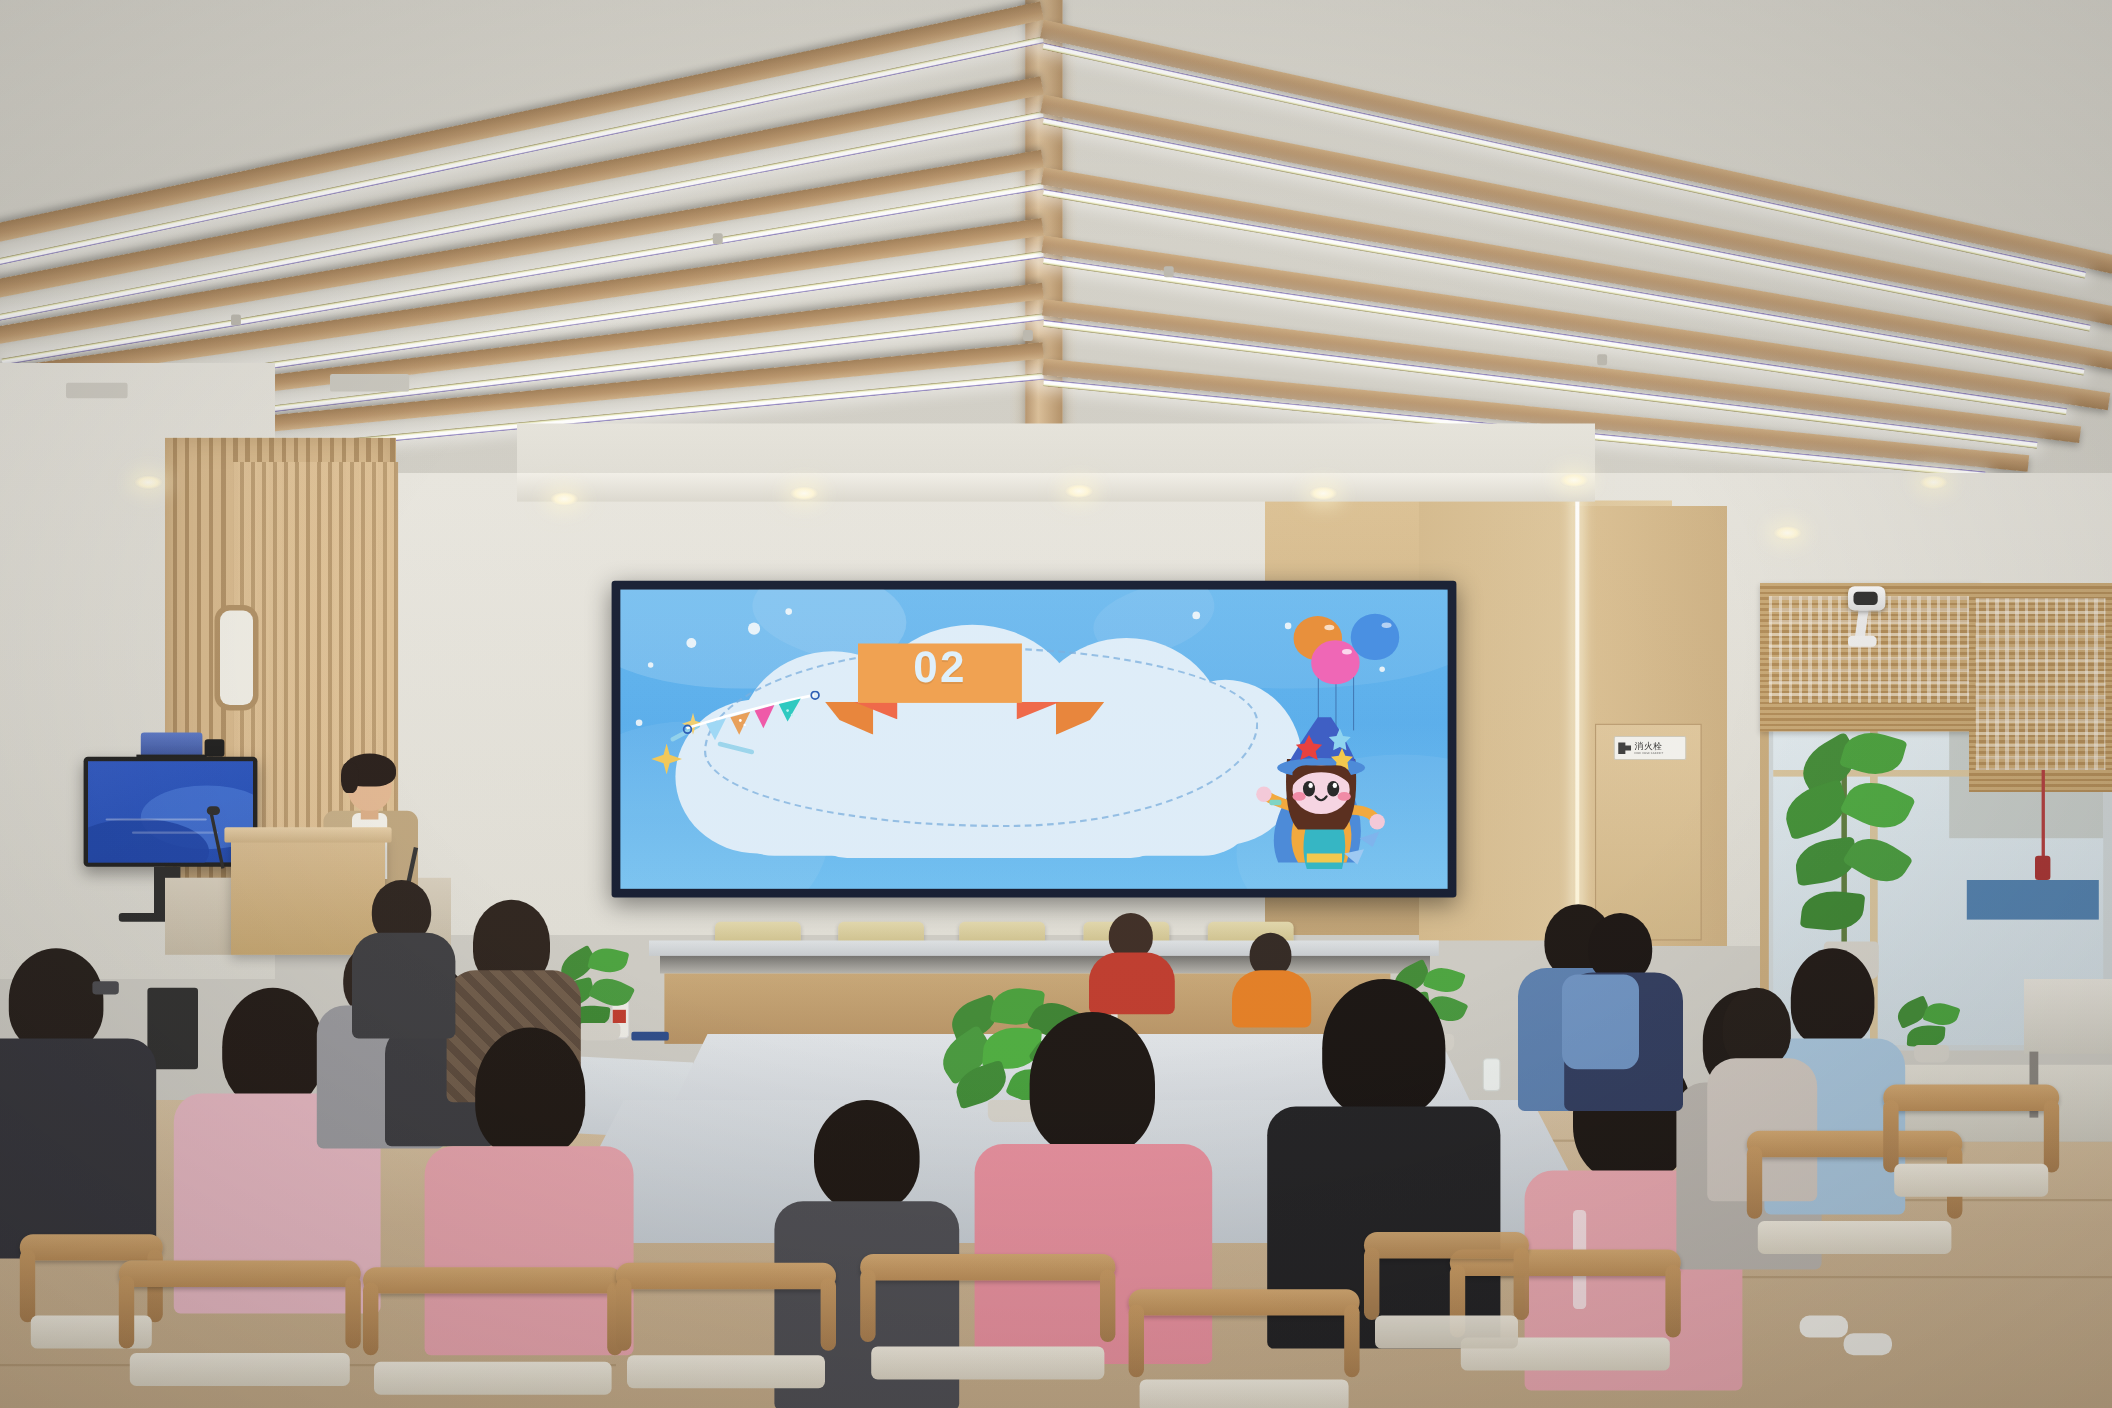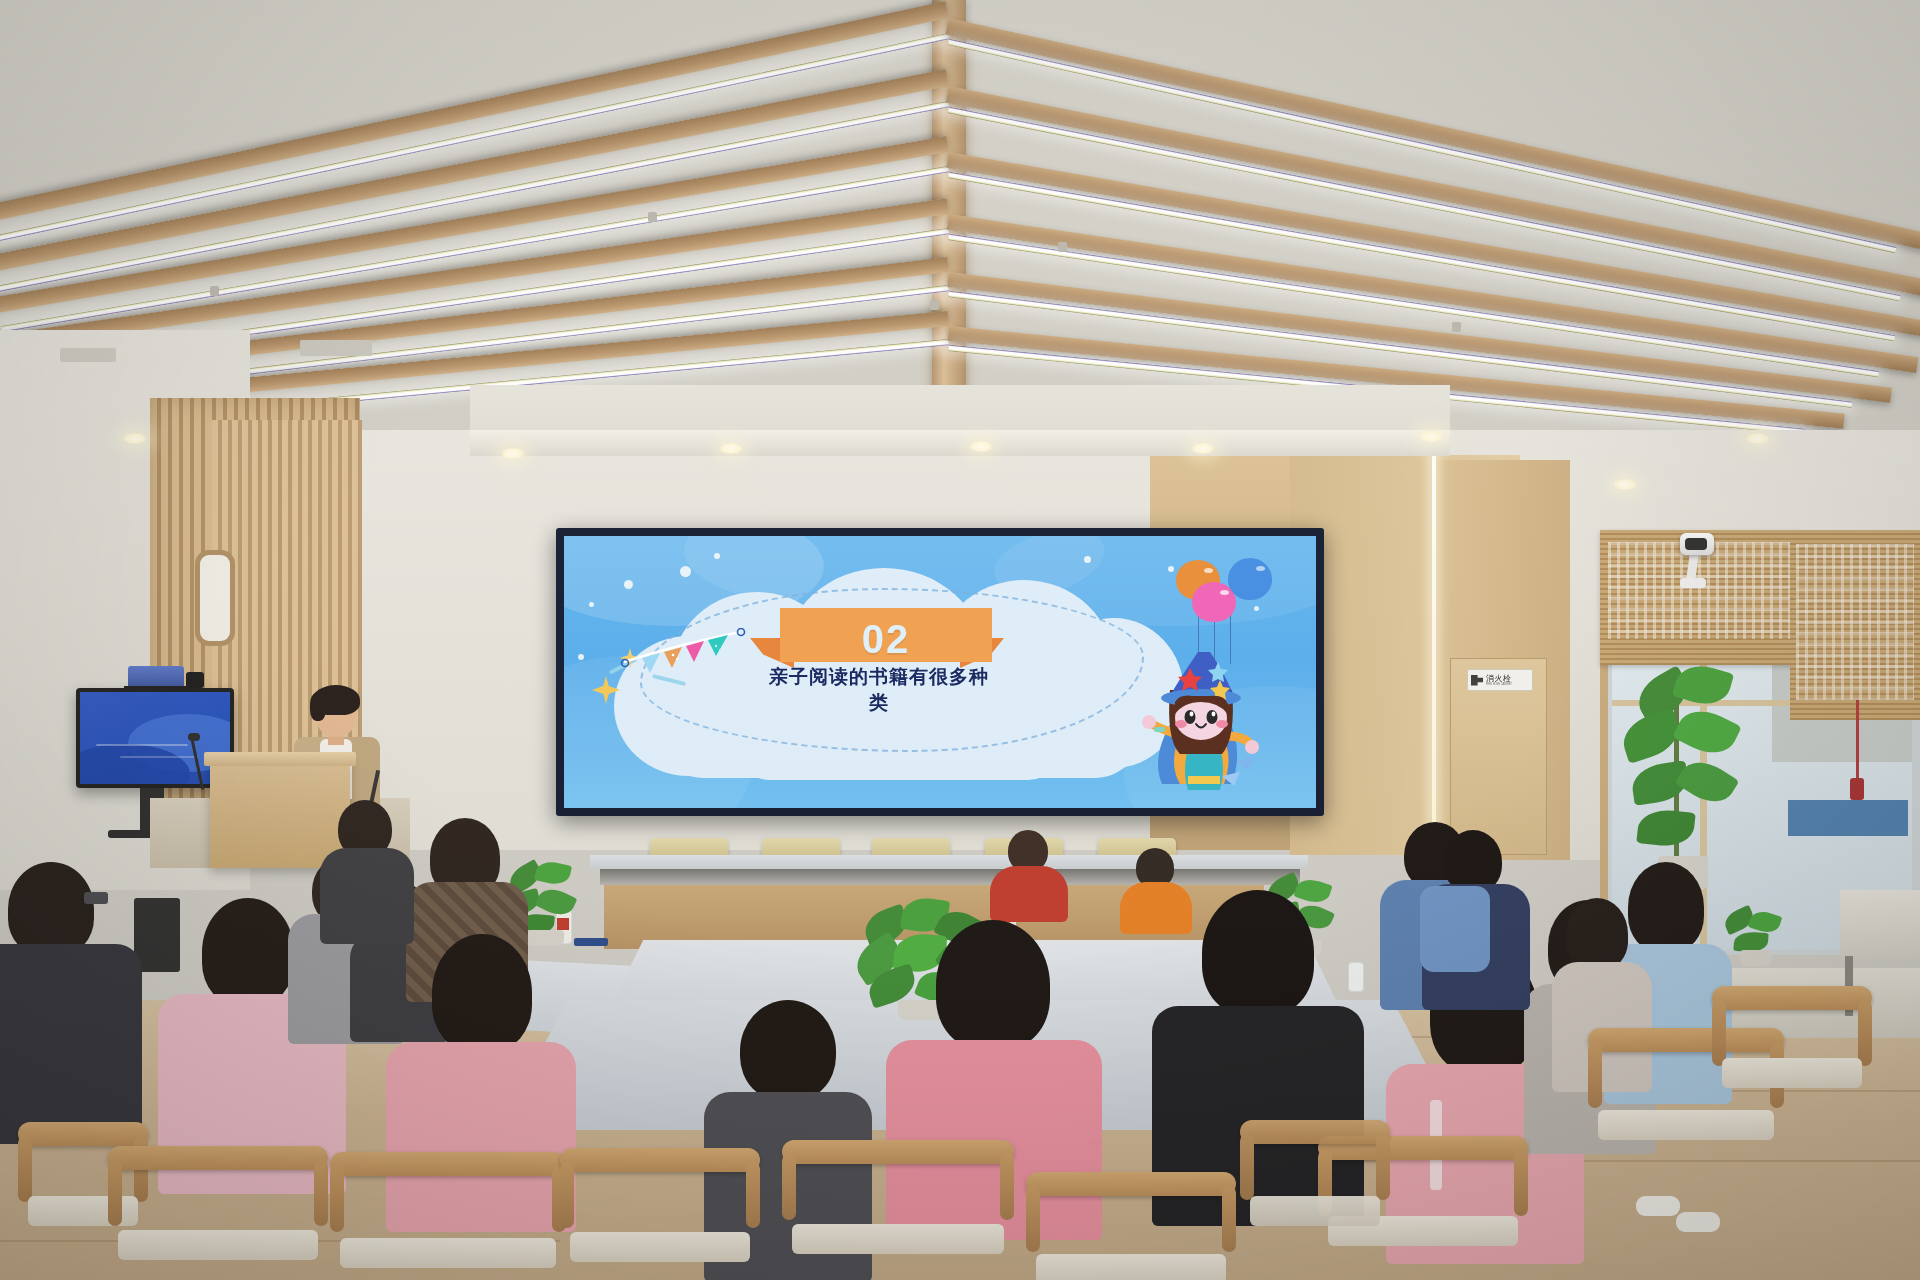--- a/index.html
+++ b/index.html
@@ -109,22 +109,22 @@
     background:linear-gradient(180deg,#5fb6f2 0%,#56aeef 45%,#6fc1f5 100%);}
   
   .sky-wave{position:absolute;background:rgba(255,255,255,.16);border-radius:50%;}
   .sky-dot{position:absolute;background:rgba(255,255,255,.85);border-radius:50%;}
   
   #cloud{left:50px;top:22px;width:560px;height:225px;}
   .cpuff{position:absolute;background:#e0f0fd;border-radius:50%;}
   #cloud-inner{position:absolute;left:26px;top:30px;width:500px;height:160px;
     border:2px dashed rgba(120,175,225,.75);border-radius:48% 52% 46% 54%/58% 42% 58% 42%;}
   
-  #banner{left:216px;top:72px;width:212px;height:54px;background:#f0a252;z-index:6;
-    display:flex;align-items:flex-end;justify-content:center;}
+  #banner{left:216px;top:49px;width:149px;height:54px;background:#f0a252;z-index:6;
+    display:flex;align-items:flex-start;justify-content:center;}
   #banner .num{font-size:40px;font-weight:bold;color:#dff0fb;letter-spacing:2px;
     text-shadow:0 2px 0 rgba(0,0,0,.08);}
   .ban-tail{position:absolute;width:44px;height:30px;background:#e8863d;z-index:5;}
   .ban-tail.l{left:186px;top:102px;clip-path:polygon(0 0,100% 0,100% 100%,30% 55%);}
   .ban-tail.r{left:396px;top:102px;clip-path:polygon(0 0,100% 0,70% 55%,0 100%);}
   .ban-fold{position:absolute;top:102px;width:40px;height:16px;background:#ef6a4a;z-index:6;}
   .ban-fold.l{left:212px;clip-path:polygon(0 0,100% 0,100% 100%);}
   .ban-fold.r{left:360px;clip-path:polygon(0 0,100% 0,0 100%);}
   
   #slide-title{left:150px;top:128px;width:330px;text-align:center;z-index:7;
@@ -377,24 +377,20 @@
     <div class="abs" style="left:88px;top:142px;width:34px;height:4px;background:#9ad7f0;border-radius:2px;transform:rotate(14deg)"></div>
 
     <div class="abs ban-tail l"></div>
     <div class="abs ban-tail r"></div>
     <div class="abs ban-fold l"></div>
     <div class="abs ban-fold r"></div>
     <div class="abs" id="banner">
       <span class="num">02</span>
     </div>
 
-    <div class="abs" id="slide-title">
-      <div>亲子阅读的书籍有很多种</div>
-      <div>类</div>
-    </div>
 
     <div class="abs bstring" style="left:634px;top:62px;height:64px;"></div>
     <div class="abs bstring" style="left:650px;top:78px;height:50px;"></div>
     <div class="abs bstring" style="left:666px;top:62px;height:66px;"></div>
     <div class="abs balloon" style="left:612px;top:24px;width:44px;height:40px;background:#e8903c">
       <div class="abs" style="left:28px;top:8px;width:9px;height:5px;border-radius:50%;background:rgba(255,255,255,.7)"></div>
     </div>
     <div class="abs balloon" style="left:628px;top:46px;width:44px;height:40px;background:#ef67b6">
       <div class="abs" style="left:28px;top:8px;width:9px;height:5px;border-radius:50%;background:rgba(255,255,255,.75)"></div>
     </div>

